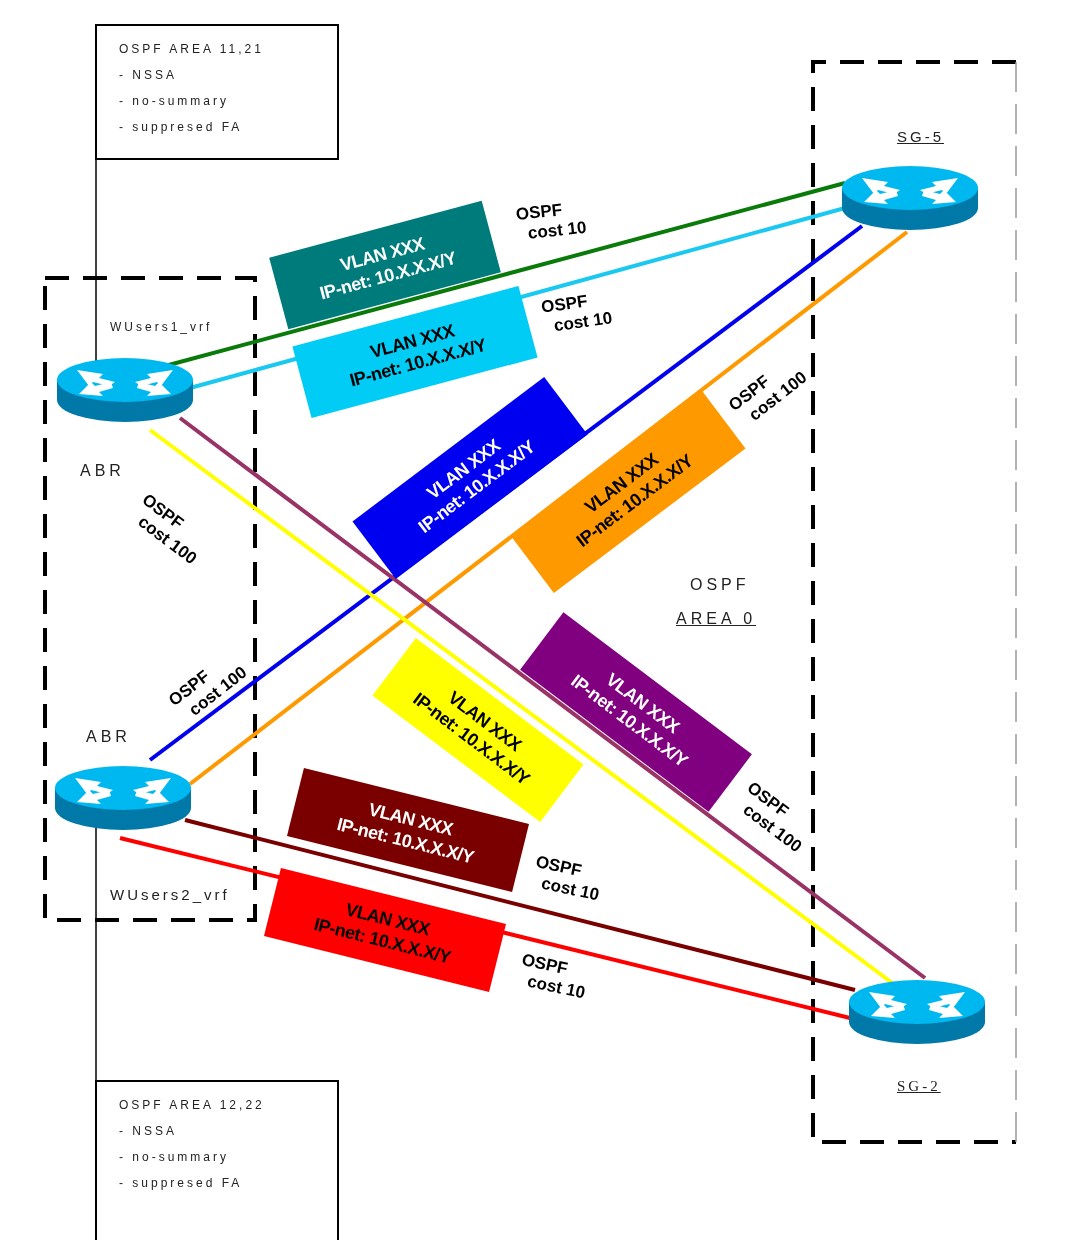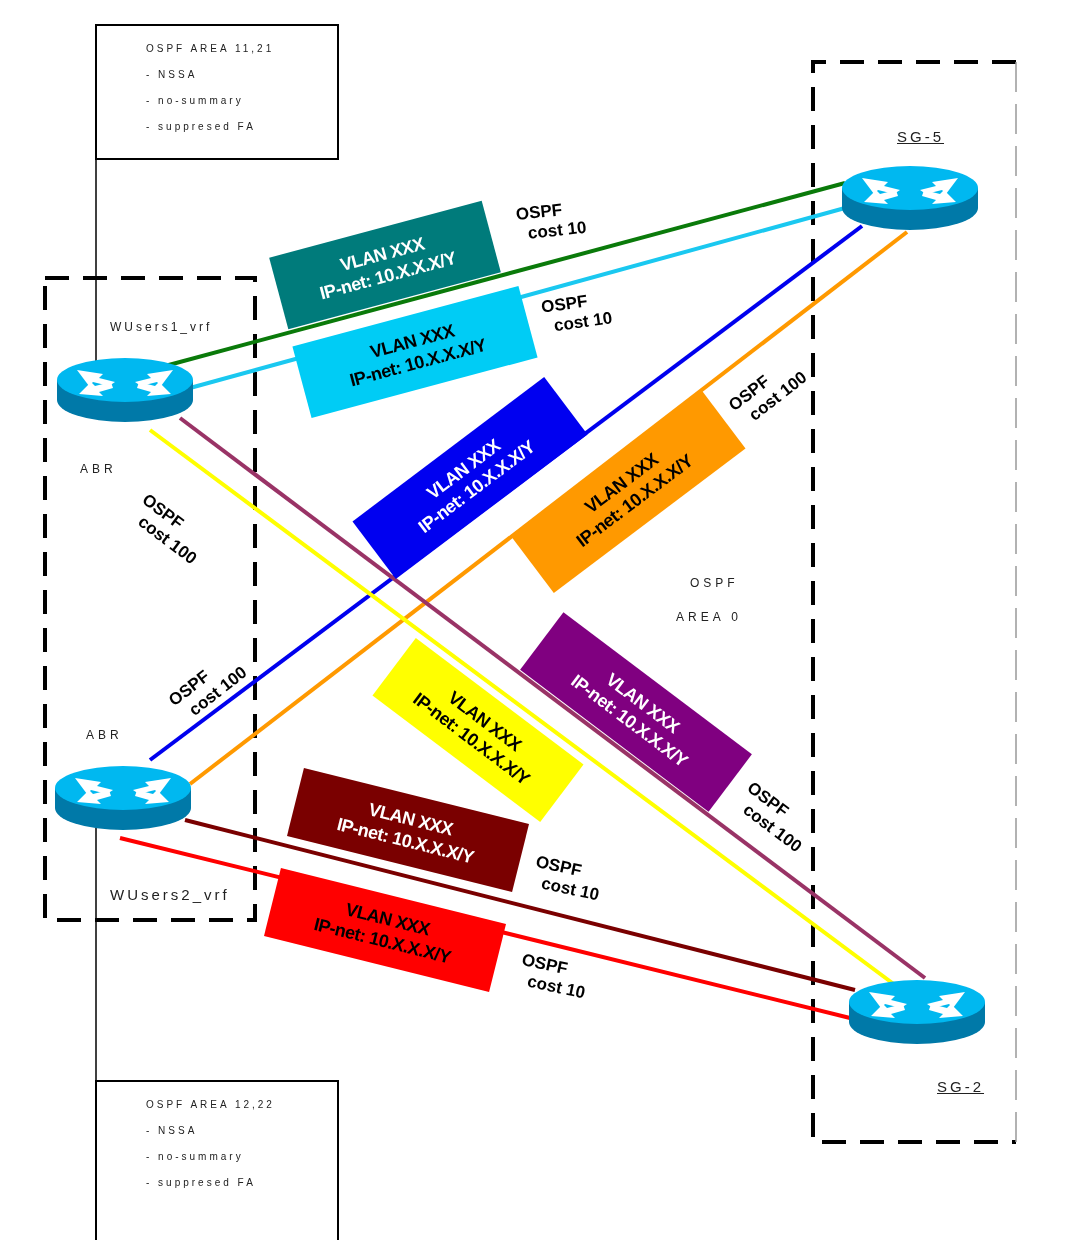--- a/index.html
+++ b/index.html
@@ -1,20 +1,20 @@
 <!DOCTYPE html>
 <html><head>
 <meta charset="utf-8">
 <style>
   html, body { margin:0; padding:0; background:#ffffff; }
   body { width:1073px; height:1240px; position:relative; overflow:hidden; font-family:"Liberation Sans", sans-serif; }
   svg { position:absolute; left:0; top:0; }
   .area-box { position:absolute; border:2px solid #000; background:#fff; box-sizing:border-box; padding:10px 0 0 22px; }
-  .area-box div { font-size:10px; letter-spacing:3px; color:#222; line-height:26px; white-space:nowrap;margin-left:27px; }
-  .lbl { position:absolute; font-size:12px; letter-spacing:4px; color:#222; white-space:nowrap; }
+  .area-box div { font-size:12px; letter-spacing:3px; color:#222; line-height:26px; white-space:nowrap; }
+  .lbl { position:absolute; font-size:16px; letter-spacing:4px; color:#222; white-space:nowrap; }
   .sg { text-decoration:underline; font-size:15px; }
   .vlan { position:absolute; display:flex; flex-direction:column; align-items:center; justify-content:center; font-weight:bold; font-size:18px; line-height:22px; white-space:nowrap; transform-origin:center center; letter-spacing:-0.5px; }
   .cost { position:absolute; font-weight:bold; font-size:17px; line-height:20px; color:#000; white-space:nowrap; transform-origin:left top; }
   .router { position:absolute; }
 </style>
 </head>
 <body>
 
 <svg width="1073" height="1240">
 
@@ -49,23 +49,23 @@
   <div>- NSSA</div>
   <div>- no-summary</div>
   <div>- suppresed FA</div>
 </div>
 
 <div class="lbl" style="left:110px;top:320px;font-size:12px;letter-spacing:3px;">WUsers1_vrf</div>
 <div class="lbl" style="left:80px;top:462px;">ABR</div>
 <div class="lbl" style="left:86px;top:728px;">ABR</div>
 <div class="lbl" style="left:110px;top:886px;font-size:15px;letter-spacing:3px;">WUsers2_vrf</div>
 <div class="lbl sg" style="left:897px;top:128px;letter-spacing:3px;">SG-5</div>
-<div class="lbl sg" style="left:937px;top:1078px;letter-spacing:3px;">SG-2</div>
+<div class="lbl sg" style="left:897px;top:1078px;letter-spacing:3px;font-family:Liberation Serif, serif;">SG-2</div>
 <div class="lbl" style="left:690px;top:576px;">OSPF</div>
-<div class="lbl" style="left:676px;top:610px;">AREA 0</div>
+<div class="lbl" style="left:676px;top:610px;text-decoration:underline;">AREA 0</div>
 
 <div id="labels-layer">
     <div class="vlan" style="left: 275px; top: 228px; width: 220px; height: 74px; background: rgb(0, 123, 123); color: rgb(255, 255, 255); transform: rotate(-15deg);">
       <span>VLAN XXX</span>
       <span>IP-net: 10.X.X.X/Y</span>
     </div>
     <div class="cost" style="left: 515px; top: 205px; transform: rotate(-6deg);">
       <div>OSPF</div>
       <div style="margin-left: 10px;">cost 10</div>
     </div>

